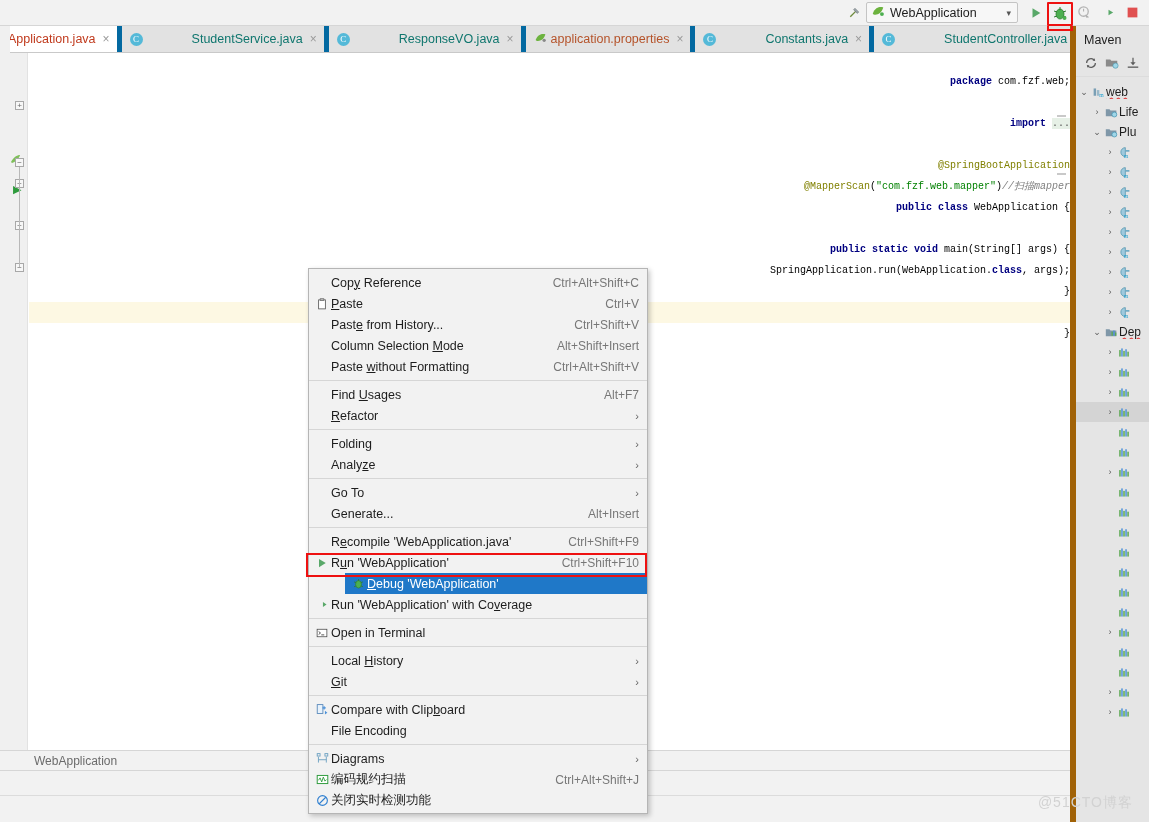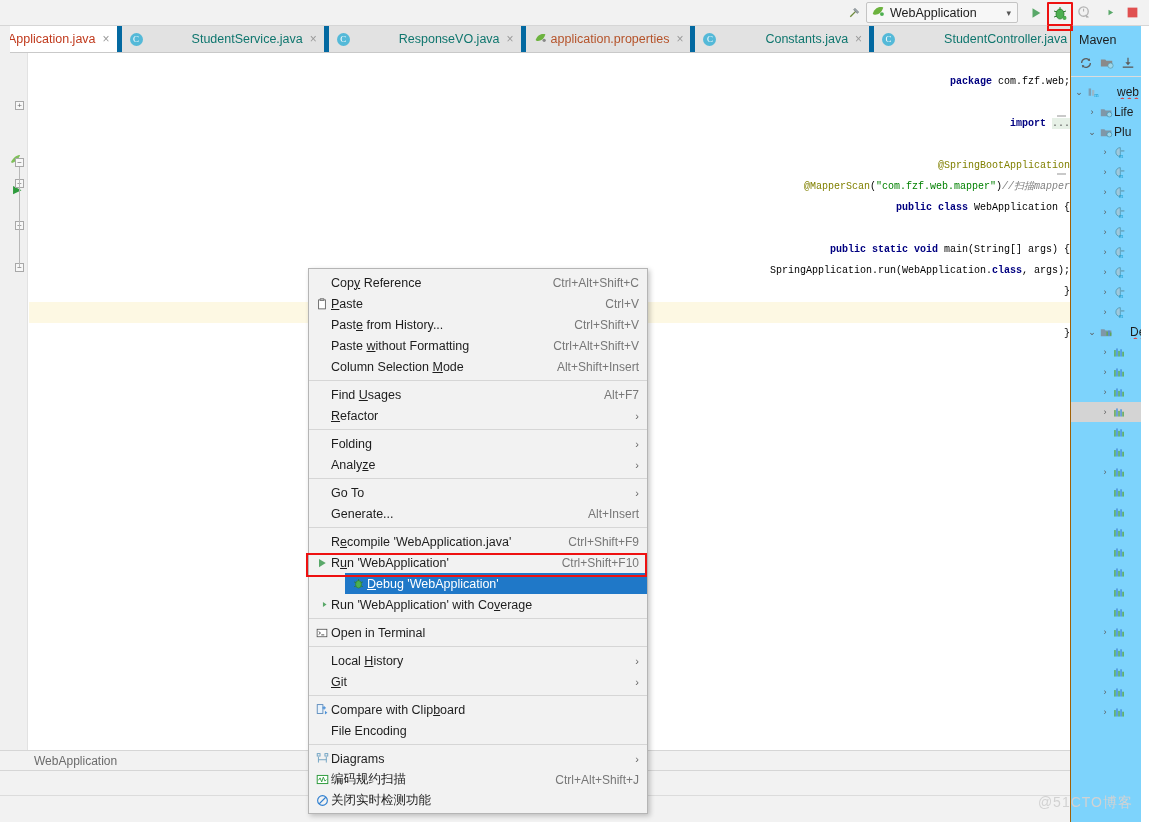--- a/index.html
+++ b/index.html
@@ -172,42 +172,42 @@
     color: #6b6b6b; font-size: 12px;
   }
   .bottomstrip {
     position: absolute; top: 770px; left: 0; width: 1070px; height: 52px;
     background: #f2f2f2; border-top: 1px solid #d6d6d6;
   }
   .bottomstrip .divline { position:absolute; top:24px; left:0; width:100%; height:1px; background:#dcdcdc;}
 
   
   .mavenpanel {
-    position: absolute; top: 26px; left: 1070px; width: 71px; height: 796px;
-    background: #7dd3fc; border-left: 1px solid #a16207;
+    position: absolute; top: 26px; left: 1070px; width: 79px; height: 796px;
+    background: #e5e5e5; border-left: 6px solid #a16207;
   }
   .mvn-title {
     height: 27px; display: flex; align-items: center; padding-left: 8px;
     font-size: 12.5px; color: #1d1d1d;
   }
   .mvn-toolbar {
     height: 24px; display: flex; align-items: center; gap: 7px;
     padding-left: 8px; border-bottom: 1px solid #dcdcdc;
     color: #5c5c5c; font-size: 12px;
   }
   .mvn-tree { padding-top: 5px; }
   .mrow {
     height: 20px; display: flex; align-items: center;
     font-size: 12px; color: #1d1d1d; white-space: nowrap; overflow: hidden;
   }
   .mrow.sel { background: #d4d4d4; }
   .mtw { width: 12px; min-width:12px; text-align: center; color: #5a5a5a; font-size: 9px; }
   .mico { width: 16px; min-width:16px; display:flex; align-items:center; justify-content:center; }
   .mlbl { overflow:hidden; }
-  .wavy { text-decoration: underline wavy #e03a3a; text-decoration-skip-ink: none; margin-left: 16px; }
+  .wavy { text-decoration: underline wavy #e03a3a; text-decoration-skip-ink: none; }
 
   
   .watermark {
     position: absolute; right: 16px; bottom: 10px;
     color: #d2d2d2; font-size: 14px; letter-spacing: 1px;
     user-select: none;
   }
   .leftstub {
     position:absolute; top:26px; left:0; width:10px; height:724px;
     background:#f0f0f0;
@@ -372,27 +372,27 @@
         <span class="mlabel"><u>P</u>aste</span>
         <span class="mkey">Ctrl+V</span>
       </div>
       <div class="mi">
         <span class="micon"></span>
         <span class="mlabel">Past<u>e</u> from History...</span>
         <span class="mkey">Ctrl+Shift+V</span>
       </div>
       <div class="mi">
         <span class="micon"></span>
+        <span class="mlabel">Column Selection <u>M</u>ode</span>
+        <span class="mkey">Alt+Shift+Insert</span>
+      </div>
+      <div class="mi">
+        <span class="micon"></span>
         <span class="mlabel">Paste <u>w</u>ithout Formatting</span>
         <span class="mkey">Ctrl+Alt+Shift+V</span>
-      </div>
-      <div class="mi">
-        <span class="micon"></span>
-        <span class="mlabel">Column Selection <u>M</u>ode</span>
-        <span class="mkey">Alt+Shift+Insert</span>
       </div>
       <div class="msep"></div>
       <div class="mi">
         <span class="micon"></span>
         <span class="mlabel">Find <u>U</u>sages</span>
         <span class="mkey">Alt+F7</span>
       </div>
       <div class="mi">
         <span class="micon"></span>
         <span class="mlabel"><u>R</u>efactor</span>

